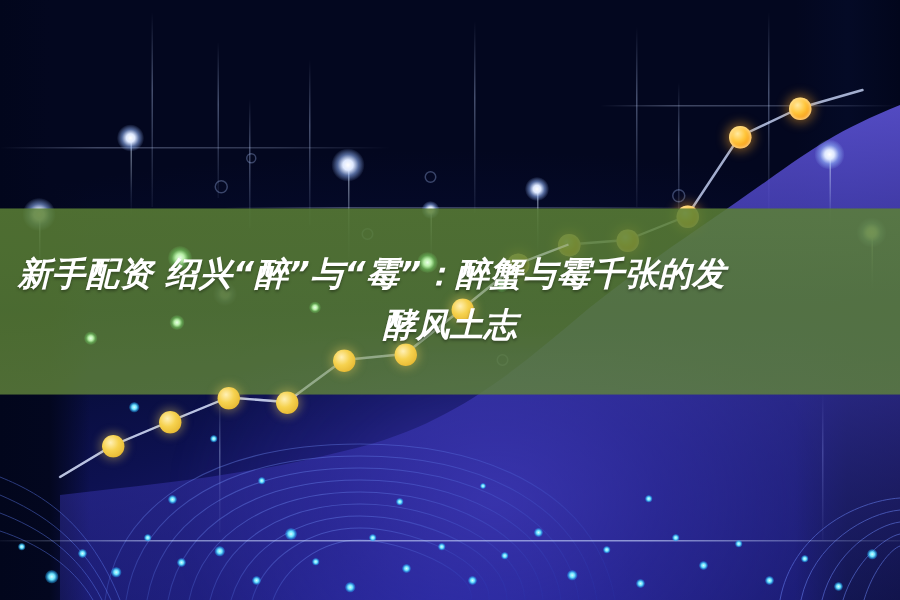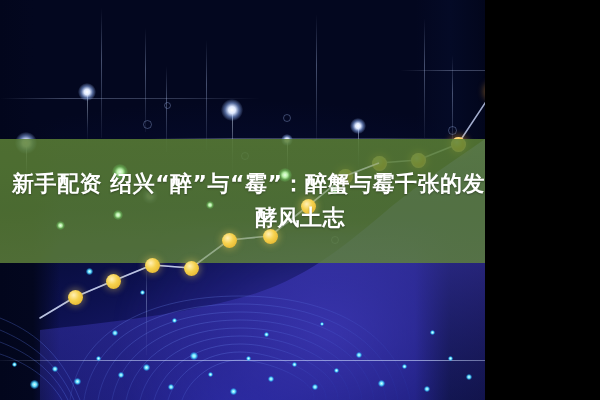--- a/index.html
+++ b/index.html
@@ -2,25 +2,26 @@
 <html><head>
 <meta charset="utf-8">
 <style>
   html, body {
     margin: 0;
     padding: 0;
     background: #000;
   }
   #stage {
     position: relative;
-    width: 485px;
+    width: 600px;
     height: 400px;
     overflow: hidden;
     font-family: "DejaVu Sans", "Liberation Sans", sans-serif;
     background: #0f766e;
+    font-style: italic;
   }
 
   
   .bg-base {
     position: absolute;
     inset: 0;
     background:
       radial-gradient(ellipse 120% 80% at 50% 105%, #2a2aa8 0%, #1a1a72 22%, #0d1150 45%, #060c33 70%, #03071f 100%),
       linear-gradient(180deg, #071141 0%, #0a1247 35%, #111a63 62%, #0b1048 85%, #050a28 100%);
   }

